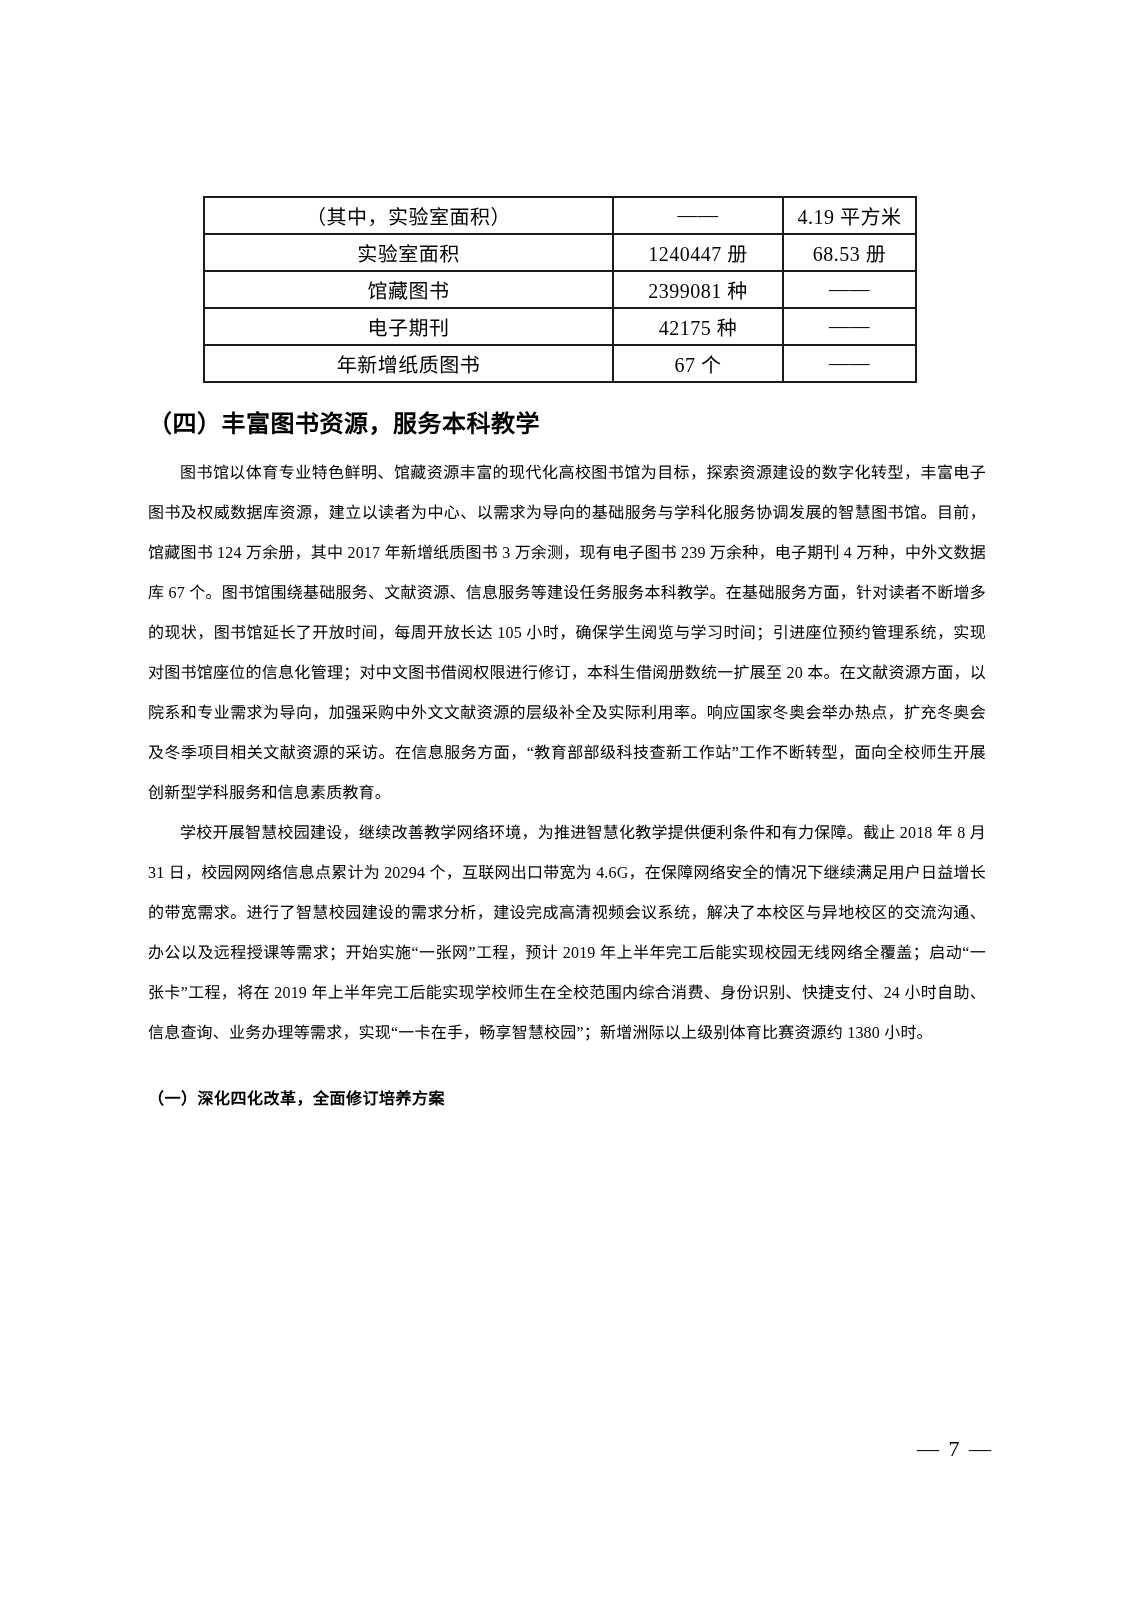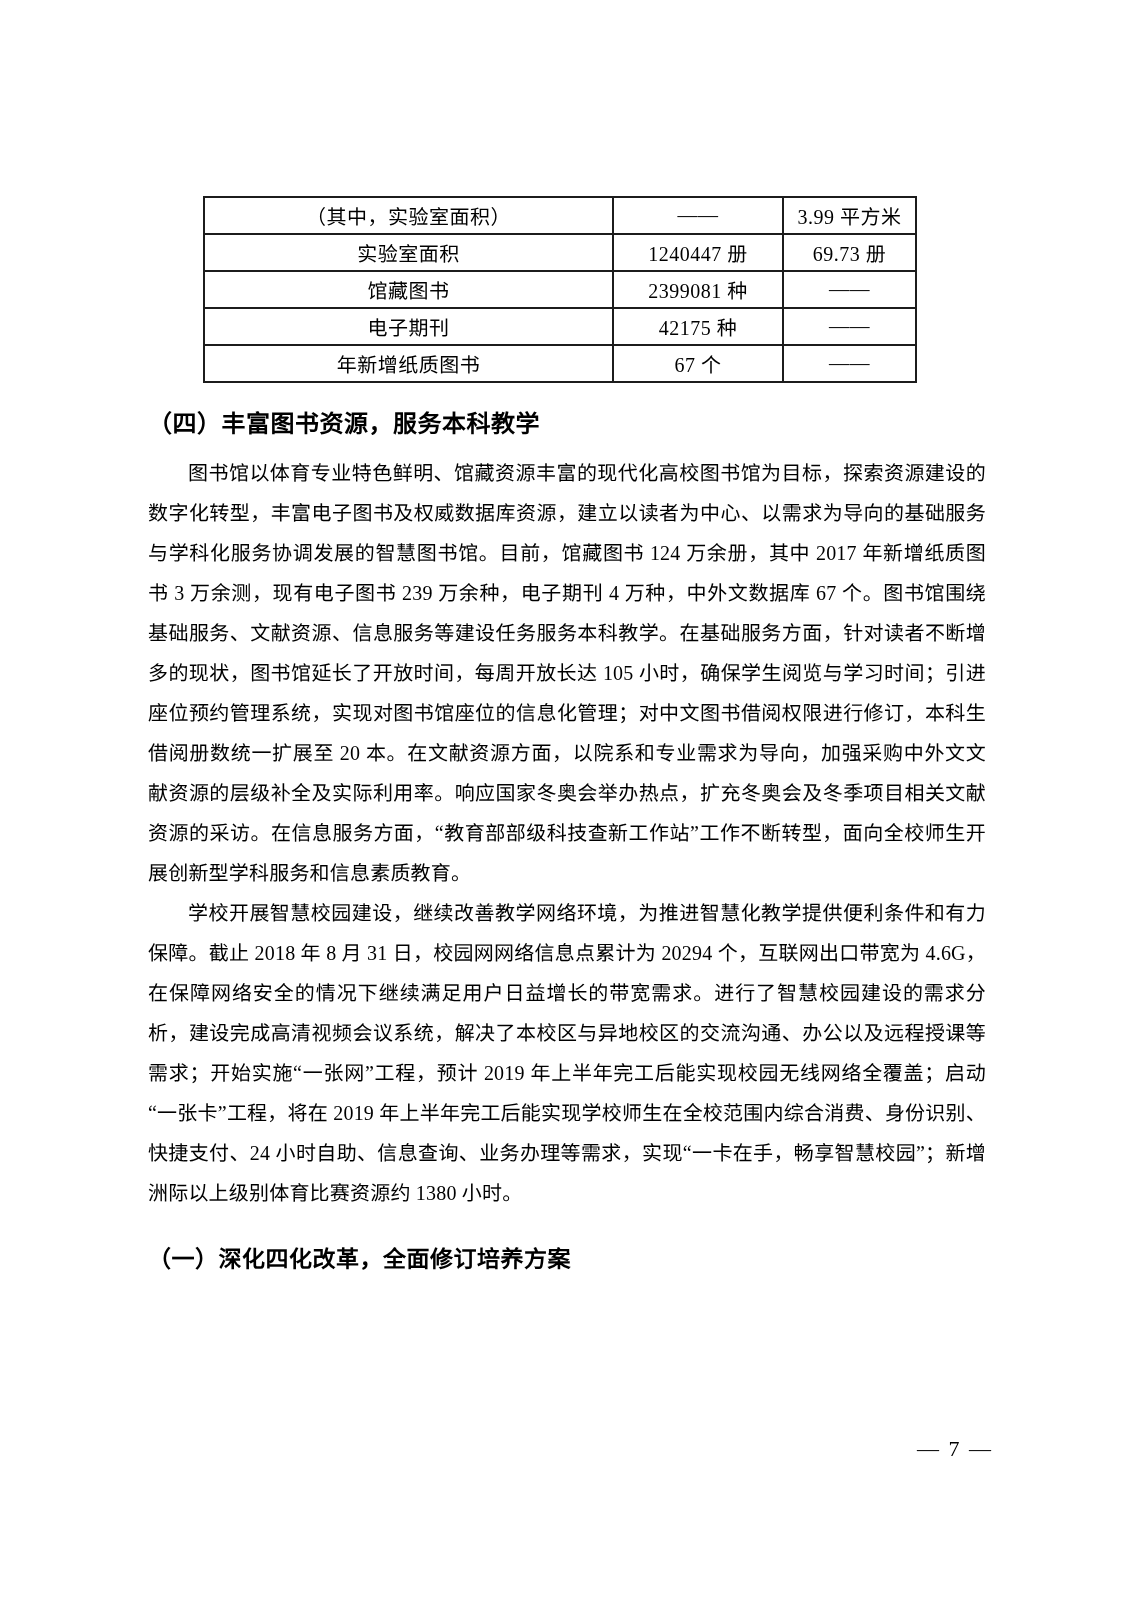--- a/index.html
+++ b/index.html
@@ -51,28 +51,28 @@
     font-family: "Liberation Sans", "DejaVu Sans", sans-serif;
     font-weight: bold;
     font-size: 25px;
     line-height: 34px;
     margin-top: 27px;
     letter-spacing: 1px;
   }
   .subsection-heading {
     font-family: "Liberation Sans", "DejaVu Sans", sans-serif;
     font-weight: bold;
-    font-size: 23px;
+    font-size: 16px;
     line-height: 32px;
     margin-top: 30px;
     letter-spacing: 0.5px;
   }
   
   .para {
-    font-size: 20px;
+    font-size: 16px;
     line-height: 40px;
     text-align: justify;
     text-indent: 2em;
     letter-spacing: 0.2px;
   }
   
   .page-footer {
     position: absolute;
     top: 1436px;
     right: 138px;
@@ -88,26 +88,26 @@
   <table class="stats">
     <colgroup>
         <col class="c1">
         <col class="c2">
         <col class="c3">
       </colgroup>
     <tbody>
       <tr>
         <td>（其中，实验室面积）</td>
         <td>——</td>
-        <td>3.99 平方米</td>
+        <td>4.19 平方米</td>
       </tr>
       <tr>
         <td>实验室面积</td>
         <td>1240447 册</td>
-        <td>69.73 册</td>
+        <td>68.53 册</td>
       </tr>
       <tr>
         <td>馆藏图书</td>
         <td>2399081 种</td>
         <td>——</td>
       </tr>
       <tr>
         <td>电子期刊</td>
         <td>42175 种</td>
         <td>——</td>

